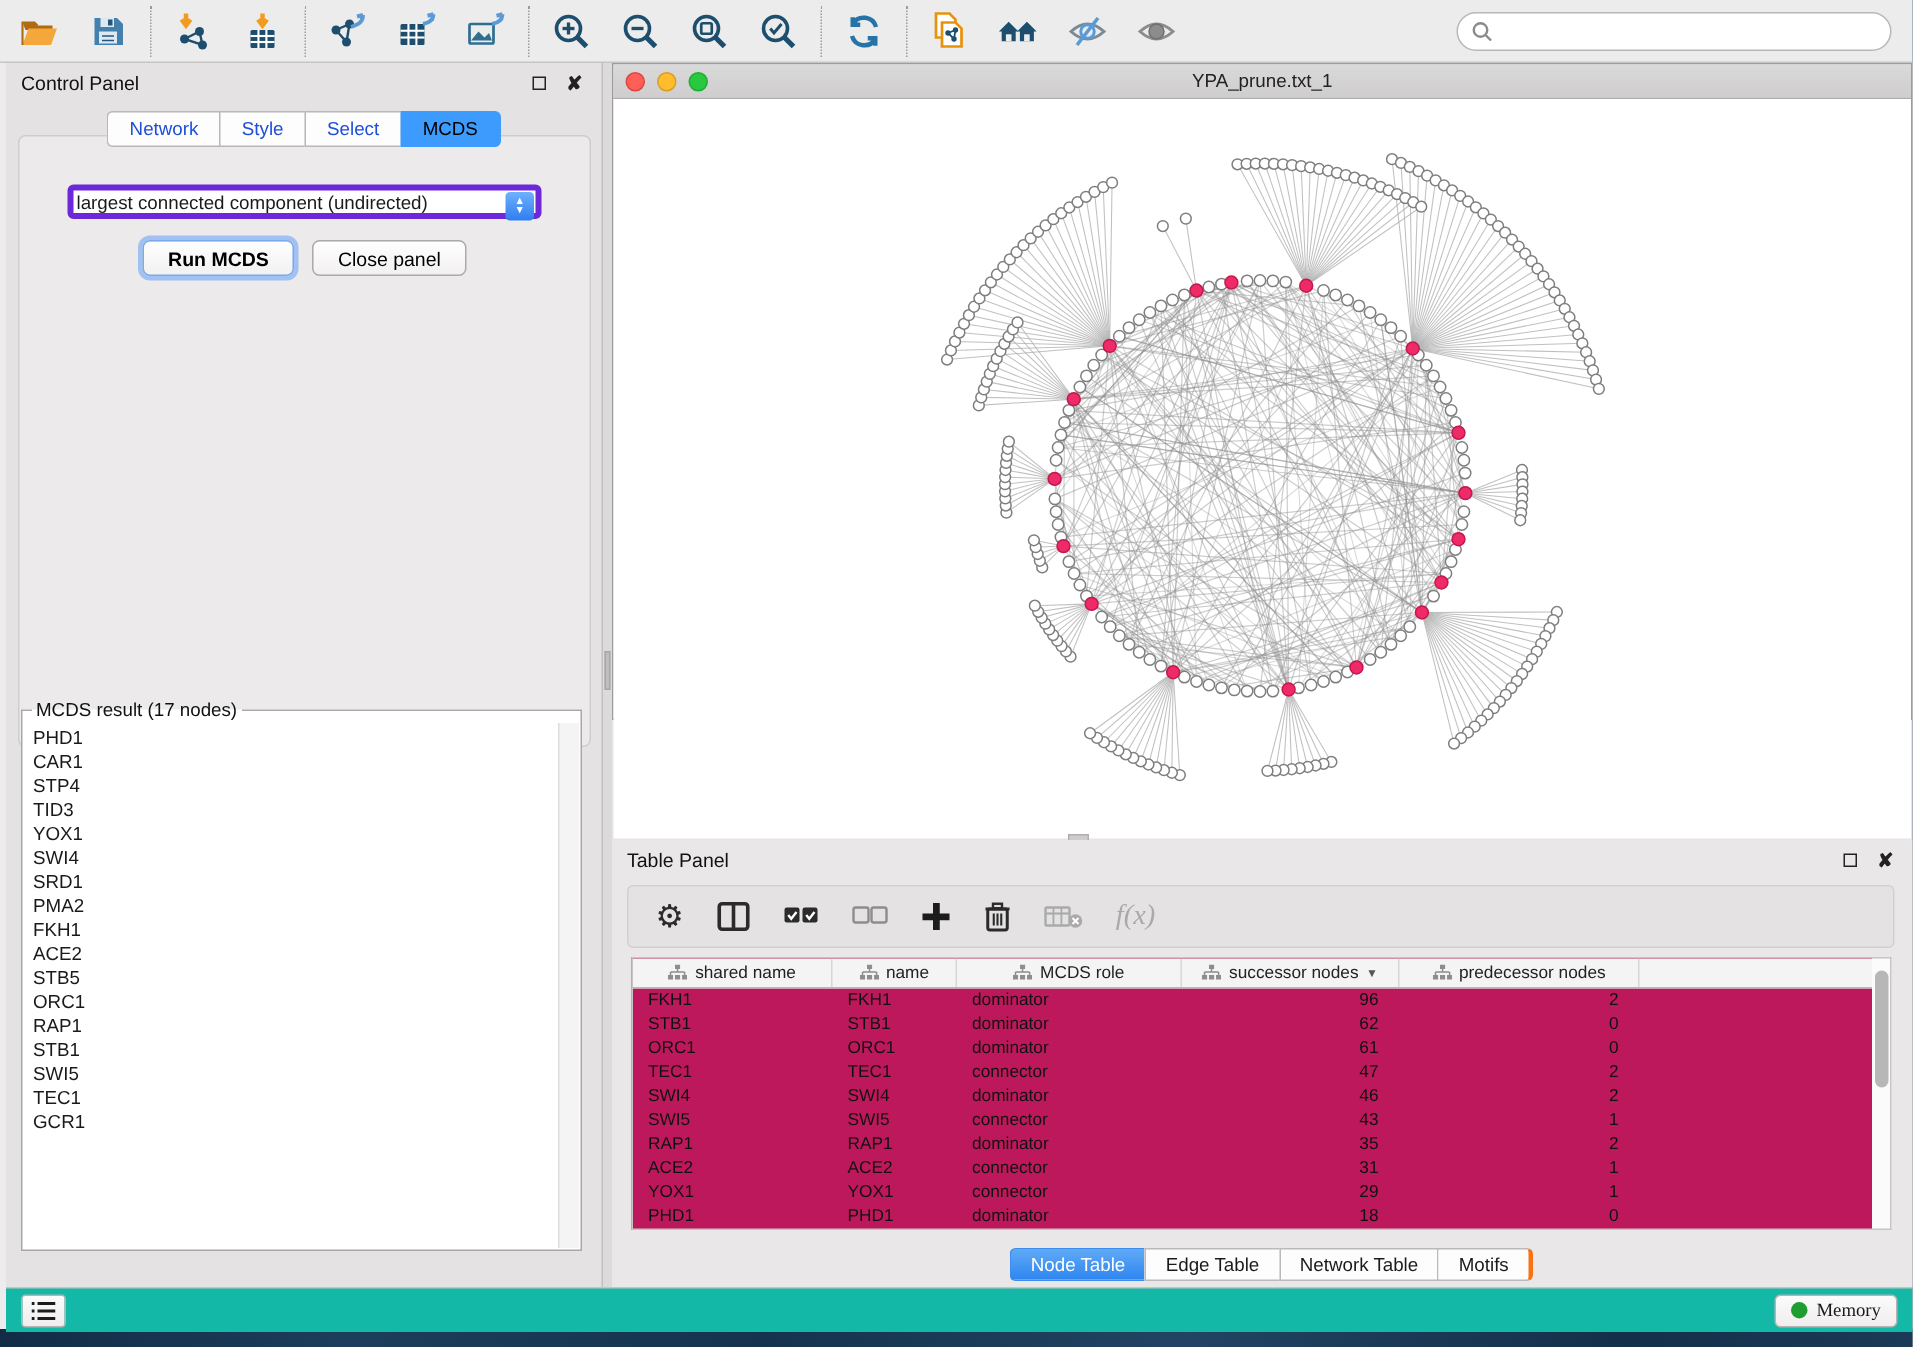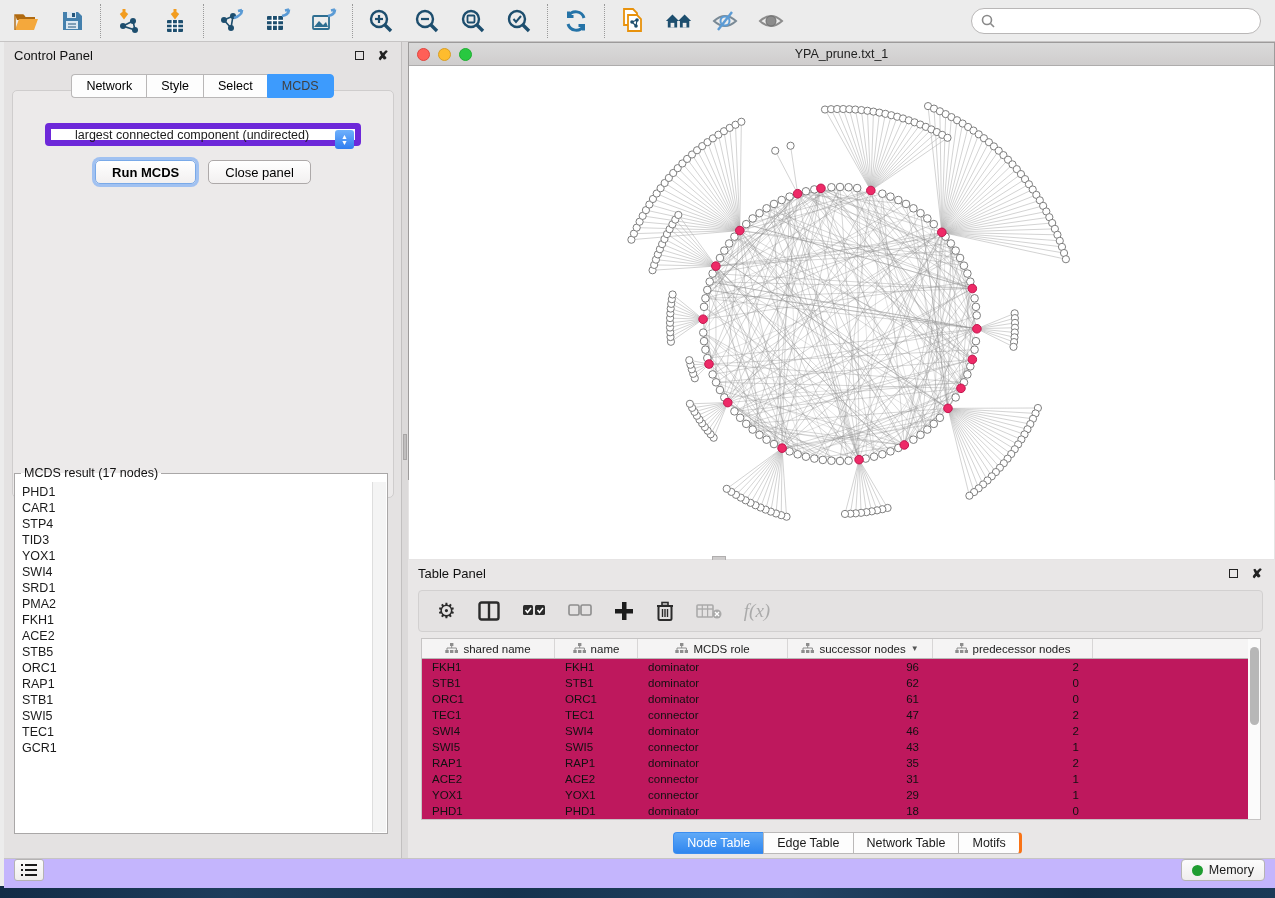--- a/index.html
+++ b/index.html
@@ -35,29 +35,29 @@
     border-right:1px solid #c2c0c0;}
   .panel-titlebar{height:26px;display:flex;align-items:center;padding:0 10px;font-size:13px;color:#111;}
   .panel-titlebar .spacer{flex:1}
   .panel-btn{width:16px;height:16px;display:flex;align-items:center;justify-content:center;
     color:#222;font-size:12px;cursor:pointer;margin-left:8px;}
   .float-square{width:9px;height:9px;border:1.5px solid #222;}
   .close-x{font-weight:bold;font-size:13px;line-height:1;}
 
   .cp-tabs{display:flex;justify-content:center;gap:0;margin-top:6px;position:relative;z-index:2;}
   .cp-tab{padding:4px 14px;font-size:12.5px;background:#fdfdfd;border:1px solid #b9b7b7;border-right:none;
-    color:#000000;cursor:pointer;}
+    color:#1d4ed8;cursor:pointer;}
   .cp-tab:first-child{border-radius:4px 0 0 4px;}
   .cp-tab:last-child{border-radius:0 4px 4px 0;border-right:1px solid #b9b7b7;}
-  .cp-tab.active{background:#3d9bfd;color:#404040;border-color:#3d9bfd;text-align:center;}
+  .cp-tab.active{background:#3d9bfd;color:#000000;border-color:#3d9bfd;text-align:center;}
   .cp-body{position:absolute;left:8px;top:48px;width:382px;height:408px;background:#eceaea;
     border:1px solid #cfcdcd;border-radius:5px;padding-top:32px;}
   .opt-label{text-align:center;font-size:13px;color:#111;margin-bottom:12px;}
-  .opt-select{margin:0 auto;width:316px;height:23px;background:#fff;border:6px solid #6d28d9;border-radius:4px;
-    display:flex;align-items:center;padding-left:24px;font-size:12.5px;cursor:pointer;position:relative;}
+  .opt-select{margin:0 auto;width:316px;height:23px;background:#fff;border:4px solid #6d28d9;border-radius:4px;
+    display:flex;align-items:center;padding-left:2px;font-size:12.5px;cursor:pointer;position:relative;}
   .opt-stepper{position:absolute;right:1px;top:1px;width:19px;height:19px;border-radius:3px;
     background:linear-gradient(#6fb1fc,#2f7df0);display:flex;flex-direction:column;align-items:center;justify-content:center;color:#fff;font-size:7px;line-height:6px;}
   .cp-buttons{display:flex;justify-content:center;gap:12px;margin-top:14px;}
   .cp-button{height:24px;padding:0 16px;background:linear-gradient(#ffffff,#f2f0f0);border:1px solid #ada9a9;
     border-radius:5px;font-size:13px;cursor:pointer;font-family:"Liberation Sans",sans-serif;}
   .cp-button.focused{box-shadow:0 0 0 3px rgba(110,165,245,.6);border-color:#79a9e8;font-weight:bold;}
 
   fieldset.mcds-result{position:absolute;left:10px;top:424px;width:374px;height:368px;
     border:1px solid #a9a7a7;background:#fff;}
   fieldset.mcds-result legend{font-size:12.5px;color:#111;padding:0 3px;margin-left:6px;background:transparent;}
@@ -106,22 +106,22 @@
   .td{display:flex;align-items:center;padding:0 10px;white-space:nowrap;overflow:hidden;}
   .td.num{justify-content:flex-end;padding-right:14px;}
 
   .tp-tabs{position:absolute;left:12px;right:0;top:272px;display:flex;justify-content:center;}
   .tp-tab{padding:3px 13px;font-size:12.5px;background:#fdfdfd;border:1px solid #bbb9b9;border-right:none;cursor:pointer;}
   .tp-tab:first-child{border-radius:4px 0 0 4px;}
   .tp-tab:last-child{border-radius:0 4px 4px 0;border-right:3px solid #f97316;}
   .tp-tab.active{background:linear-gradient(#5fa9f7,#2f86ef);color:#fff;border-color:#3b8df0;}
 
   
-  .status-bar{position:absolute;left:4px;top:858px;width:1271px;height:30px;background:#c4b5fd;
-    border-top:1px solid #c6c4c4;display:flex;padding:0 10px;}
+  .status-bar{position:absolute;left:4px;top:858px;width:1271px;height:30px;background:#14b8a6;
+    border-top:1px solid #c6c4c4;display:flex;align-items:center;padding:0 10px;font-family:Liberation Serif, serif;}
   .status-left-btn{width:30px;height:22px;border:1px solid #b5b3b3;background:linear-gradient(#fcfcfc,#efeded);
     border-radius:3px;display:flex;align-items:center;justify-content:center;cursor:pointer;}
   .memory-btn{margin-left:auto;height:22px;border:1px solid #b5b3b3;background:linear-gradient(#fcfcfc,#efeded);
     border-radius:4px;display:flex;align-items:center;gap:6px;padding:0 10px;font-size:12.5px;cursor:pointer;}
   .mem-dot{width:11px;height:11px;border-radius:50%;background:#1f9d31;}
 </style>
 </head>
 <body>
 
 <div class="wallpaper-left"></div>

